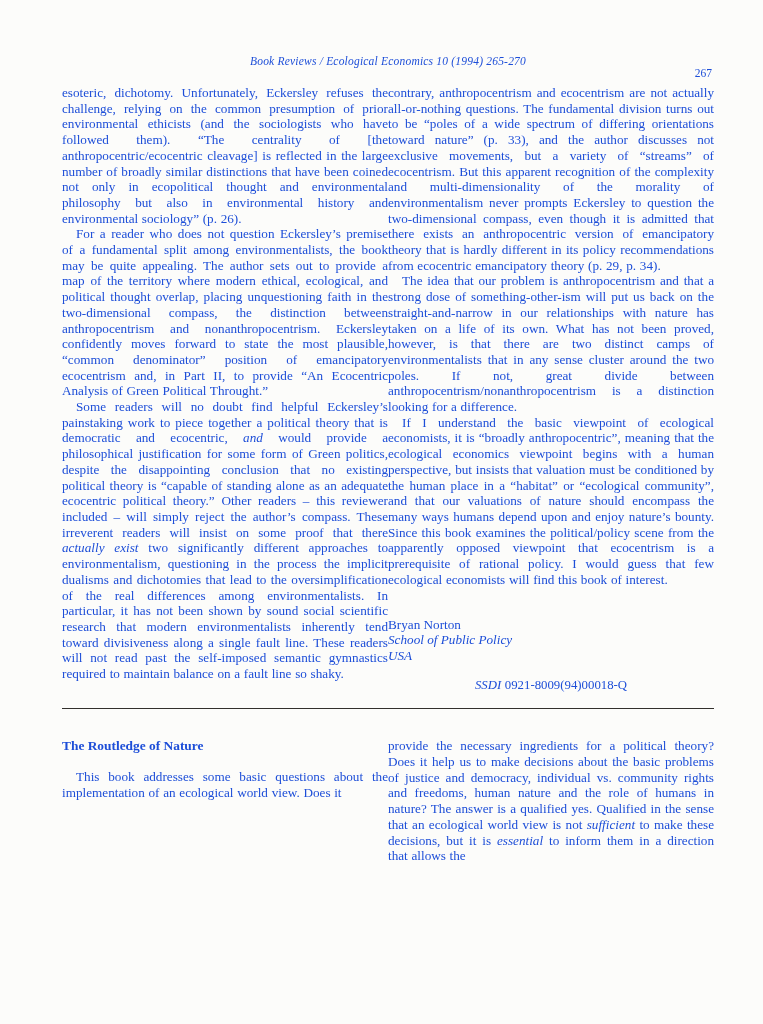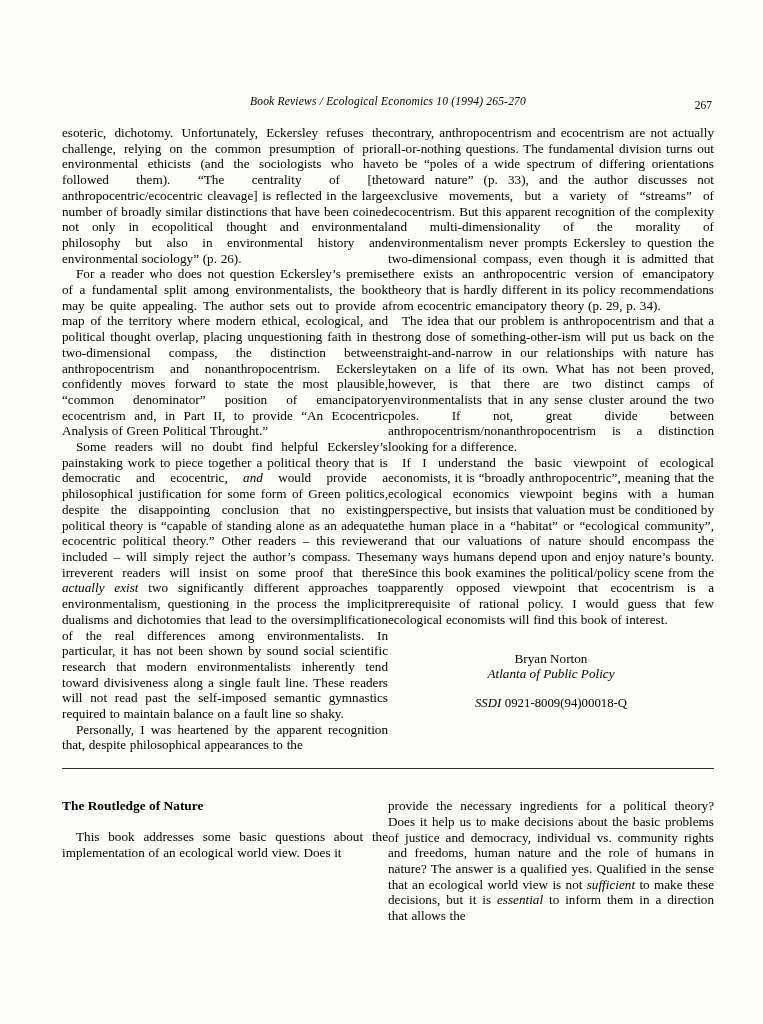--- a/index.html
+++ b/index.html
@@ -6,43 +6,43 @@
     margin: 0;
     padding: 0;
     background: #e8e6e2;
   }
   .page {
     position: relative;
     width: 763px;
     height: 1024px;
     margin: 0 auto;
     background: #fcfcfa;
-    color: #000000;
+    color: #1d4ed8;
     font-family: "Liberation Serif", "DejaVu Serif", serif;
     box-sizing: border-box;
-    padding: 94px 49px 0 62px;
+    padding: 54px 49px 0 62px;
     overflow: hidden;
   }
   .running-head {
     position: relative;
     height: 16px;
     margin-bottom: 15px;
     font-size: 11.5px;
     line-height: 14px;
   }
   .head-title {
     display: block;
     text-align: center;
     font-style: italic;
     letter-spacing: 0.2px;
   }
   .page-num {
     position: absolute;
     right: 2px;
-    top: 4px;
+    top: 12px;
     font-style: normal;
   }
   .columns {
     display: flex;
     gap: 0;
   }
   .col {
     flex: 1 1 0;
     min-width: 0;
   }
@@ -50,22 +50,22 @@
     margin: 0;
     font-size: 13.2px;
     line-height: 15.7px;
     text-align: justify;
     text-indent: 14px;
     word-spacing: 0.4px;
   }
   .para.no-indent { text-indent: 0; }
   .para em { }
   .signature {
-    margin-top: 23px;
-    text-align: center;
+    margin-top: 29px;
+    text-align: left;
     font-size: 13.2px;
     line-height: 15.7px;
     font-style: italic;
   }
   .sig-name { font-style: normal; }
   .ssdi {
     margin: 14px 0 0 0;
     font-size: 12.8px;
     line-height: 15.7px;
     text-align: center;
@@ -93,29 +93,29 @@
   <div class="running-head">
     <span class="head-title">Book Reviews / Ecological Economics 10 (1994) 265-270</span>
     <span class="page-num">267</span>
   </div>
 
   <div class="columns top">
     <div class="col">
       <p class="para no-indent"><span>esoteric, dichotomy. Unfortunately, Eckersley refuses the challenge, relying on the common presumption of prior environmental ethicists (and the sociologists who have followed them). “The centrality of [the anthropocentric/ecocentric cleavage] is reflected in the large number of broadly similar distinctions that have been coined not only in ecopolitical thought and environmental philosophy but also in environmental history and environmental sociology” (p. 26).</span></p>
       <p class="para"><span>For a reader who does not question Eckersley’s premise of a fundamental split among environmentalists, the book may be quite appealing. The author sets out to provide a map of the territory where modern ethical, ecological, and political thought overlap, placing unquestioning faith in the two-dimensional compass, the distinction between anthropocentrism and nonanthropocentrism. Eckersley confidently moves forward to state the most plausible, “common denominator” position of emancipatory ecocentrism and, in Part II, to provide “An Ecocentric Analysis of Green Political Throught.”</span></p>
       <p class="para"><span>Some readers will no doubt find helpful Eckersley’s painstaking work to piece together a political theory that is democratic and ecocentric, </span><em>and</em><span> would provide a philosophical justification for some form of Green politics, despite the disappointing conclusion that no existing political theory is “capable of standing alone as an adequate ecocentric political theory.” Other readers – this reviewer included – will simply reject the author’s compass. These irreverent readers will insist on some proof that there </span><em>actually exist</em><span> two significantly different approaches to environmentalism, questioning in the process the implicit dualisms and dichotomies that lead to the oversimplification of the real differences among environmentalists. In particular, it has not been shown by sound social scientific research that modern environmentalists inherently tend toward divisiveness along a single fault line. These readers will not read past the self-imposed semantic gymnastics required to maintain balance on a fault line so shaky.</span></p>
-      <p class="para"><span>Personally, I was heartened by the apparent recognition that, despite philosophical appearances to the</span></p>
     </div>
     <div class="col">
       <p class="para no-indent"><span>contrary, anthropocentrism and ecocentrism are not actually all-or-nothing questions. The fundamental division turns out to be “poles of a wide spectrum of differing orientations toward nature” (p. 33), and the author discusses not exclusive movements, but a variety of “streams” of ecocentrism. But this apparent recognition of the complexity and multi-dimensionality of the morality of environmentalism never prompts Eckersley to question the two-dimensional compass, even though it is admitted that there exists an anthropocentric version of emancipatory theory that is hardly different in its policy recommendations from ecocentric emancipatory theory (p. 29, p. 34).</span></p>
       <p class="para"><span>The idea that our problem is anthropocentrism and that a strong dose of something-other-ism will put us back on the straight-and-narrow in our relationships with nature has taken on a life of its own. What has not been proved, however, is that there are two distinct camps of environmentalists that in any sense cluster around the two poles. If not, great divide between anthropocentrism/nonanthropocentrism is a distinction looking for a difference.</span></p>
       <p class="para"><span>If I understand the basic viewpoint of ecological economists, it is “broadly anthropocentric”, meaning that the ecological economics viewpoint begins with a human perspective, but insists that valuation must be conditioned by the human place in a “habitat” or “ecological community”, and that our valuations of nature should encompass the many ways humans depend upon and enjoy nature’s bounty. Since this book examines the political/policy scene from the apparently opposed viewpoint that ecocentrism is a prerequisite of rational policy. I would guess that few ecological economists will find this book of interest.</span></p>
       <div class="signature">
         <div class="sig-name">Bryan Norton</div>
-        <div class="sig-line">Atlanta of Public Policy</div>
+        <div class="sig-line">School of Public Policy</div>
+        <div class="sig-line">USA</div>
       </div>
       <p class="para ssdi"><em>SSDI</em><span> 0921-8009(94)00018-Q</span></p>
     </div>
   </div>
 
   <hr class="rule">
 
   <div class="columns bottom">
     <div class="col">
       <h2 class="review-title">The Routledge of Nature</h2>

